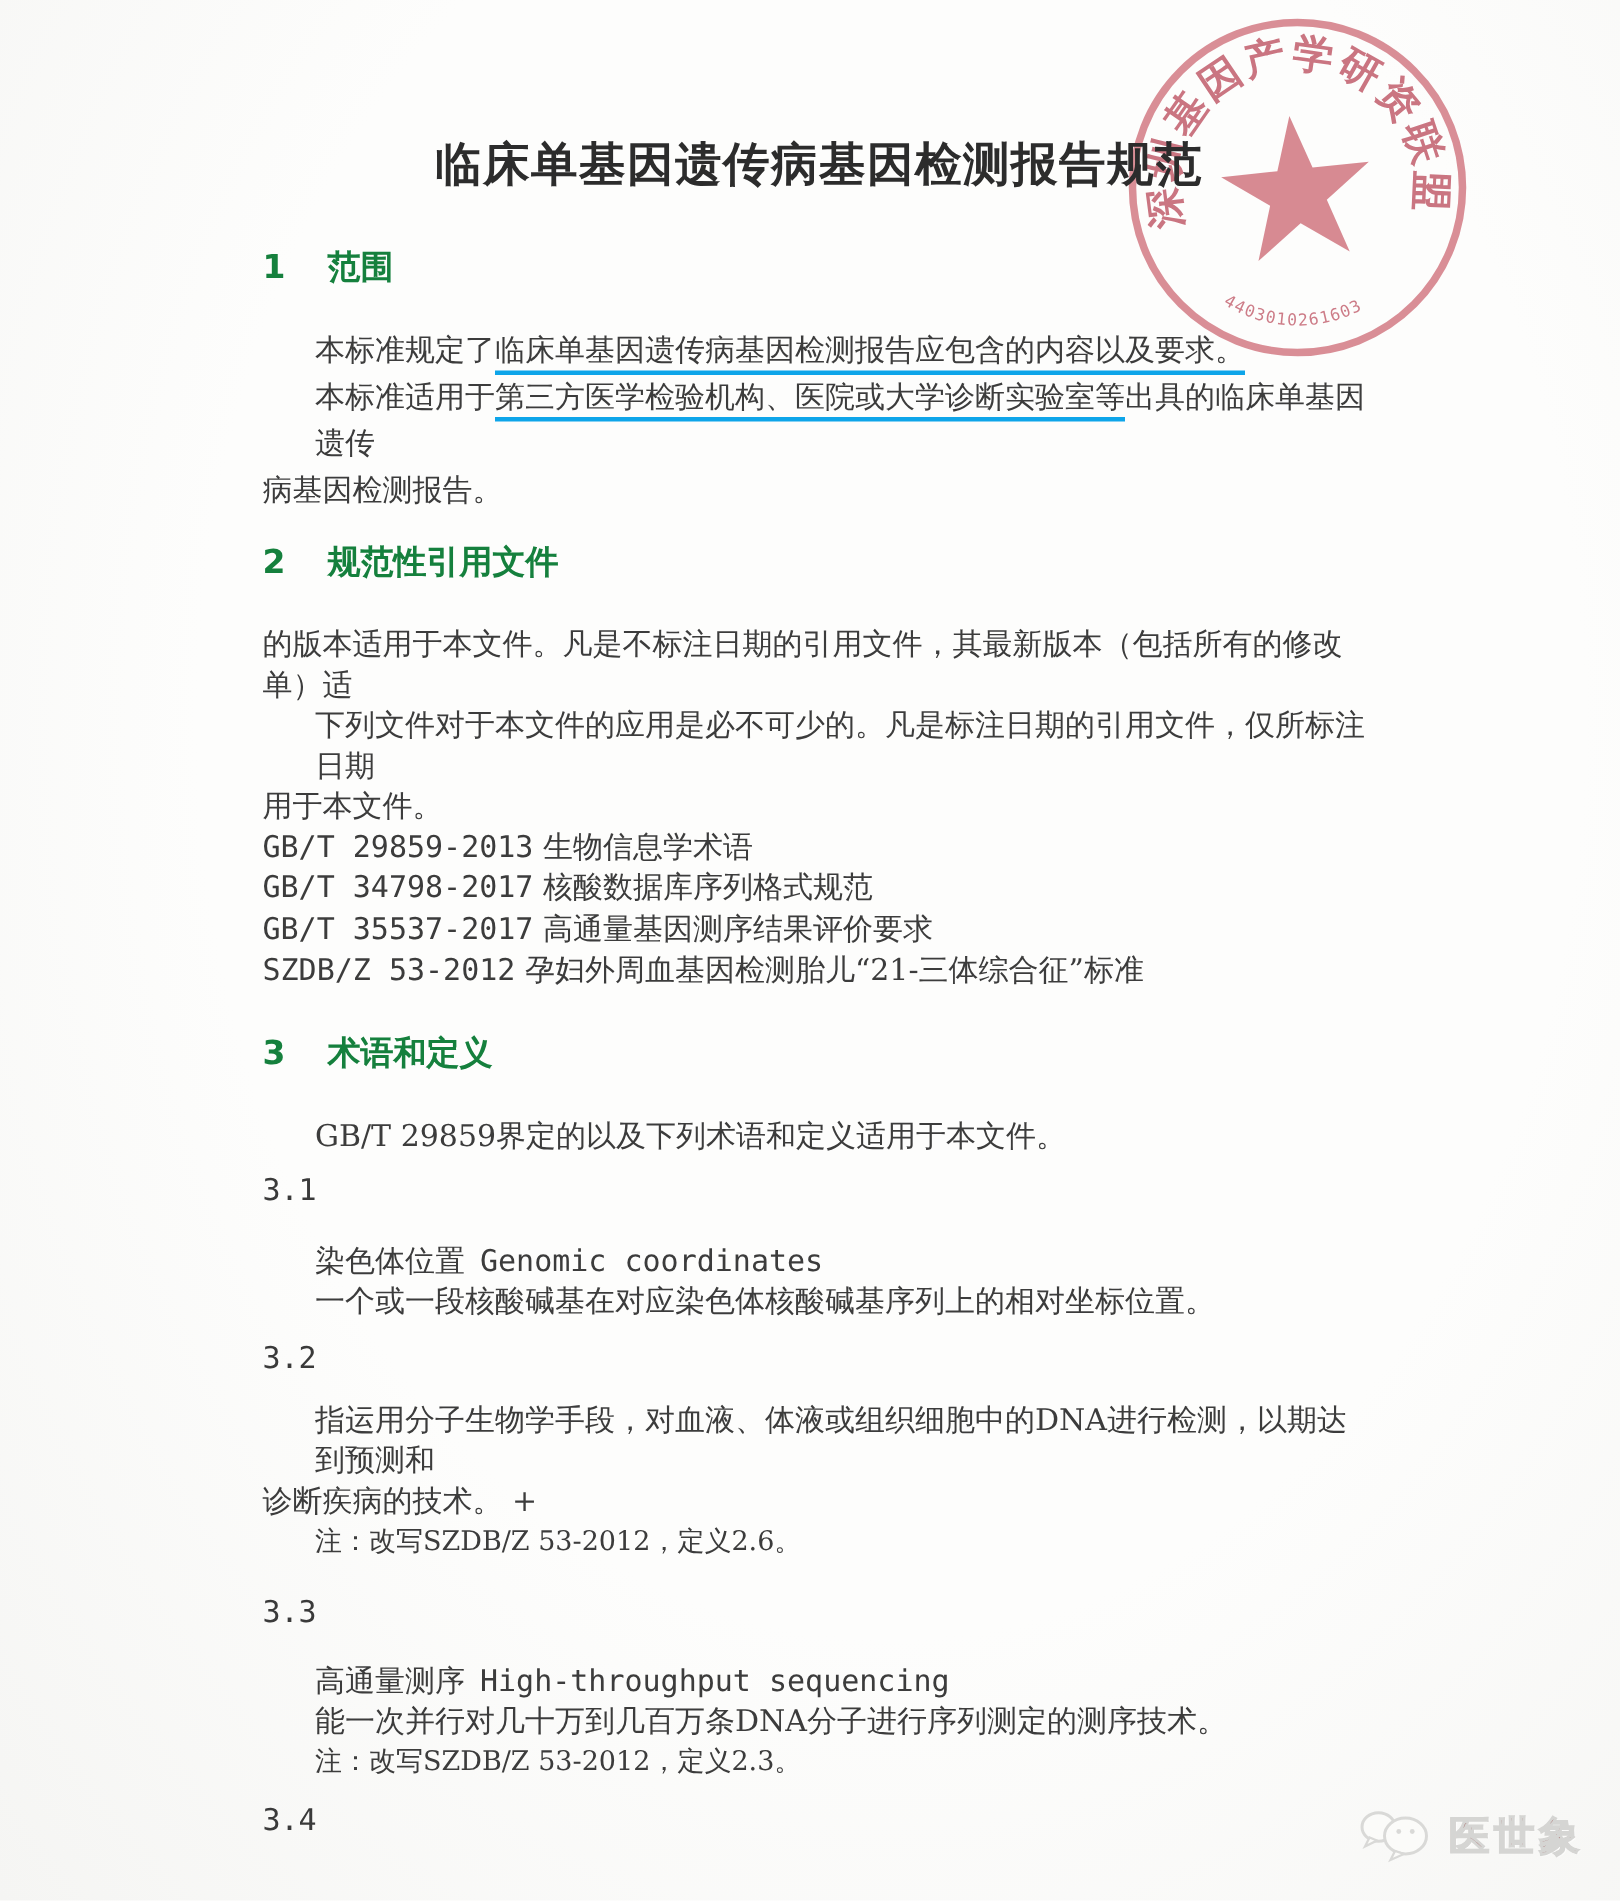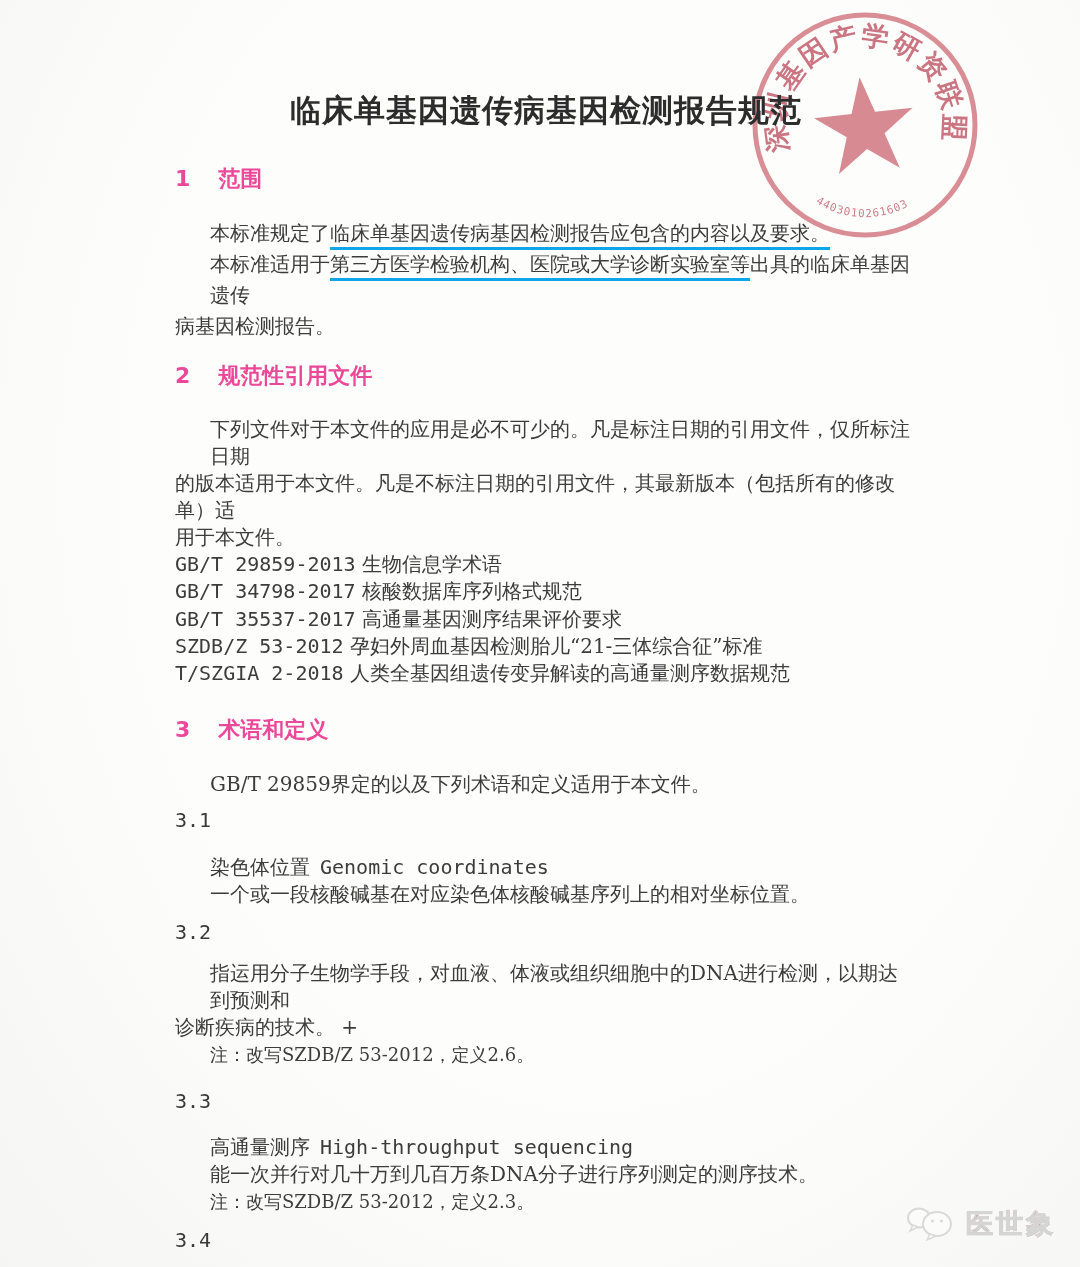--- a/index.html
+++ b/index.html
@@ -17,21 +17,21 @@
   .doc-title{
     margin:0;padding-top:88px;
     text-align:center;
     font-family:"DejaVu Sans","Liberation Sans",sans-serif;
     font-weight:bold;font-size:31px;line-height:44px;
     color:#2c2c2c;letter-spacing:1px;
   }
   .sec-heading{
     margin-top:32px;
     font-family:"DejaVu Sans","Liberation Sans",sans-serif;
-    font-weight:bold;font-size:22px;line-height:30px;color:#ec4899;
+    font-weight:bold;font-size:22px;line-height:30px;color:#15803d;
   }
   .sec-heading .sec-num{display:inline-block;margin-right:28px;font-weight:bold;}
   .h2gap{margin-top:19px;}
   .h3gap{margin-top:28px;}
   .bodyline{font-size:20px;line-height:31px;}
   .tight{line-height:27px;}
   .ind{padding-left:35px;}
   .u-red{border-bottom:3px solid #0ea5e9;padding-bottom:2px;}
   .para1{margin-top:24px;}
   .s2intro{margin-top:25px;}
@@ -105,39 +105,36 @@
       <div class="bodyline ind">
         <span>本标准适用于</span><span class="u-red">第三方医学检验机构、医院或大学诊断实验室等</span><span>出具的临床单基因遗传</span>
       </div>
       <div class="bodyline">病基因检测报告。</div>
     </div>
 
     <div class="sec-heading h2gap">
       <span class="sec-num">2</span><span>规范性引用文件</span>
     </div>
     <div class="s2intro">
+      <div class="bodyline tight">的版本适用于本文件。凡是不标注日期的引用文件，其最新版本（包括所有的修改单）适</div>
       <div class="bodyline tight ind">下列文件对于本文件的应用是必不可少的。凡是标注日期的引用文件，仅所标注日期</div>
-      <div class="bodyline tight">的版本适用于本文件。凡是不标注日期的引用文件，其最新版本（包括所有的修改单）适</div>
       <div class="bodyline tight">用于本文件。</div>
     </div>
     <div class="refs">
       <div class="ref-line">
         <span class="mono">GB/T 29859-2013</span> <span>生物信息学术语</span>
       </div>
       <div class="ref-line">
         <span class="mono">GB/T 34798-2017</span> <span>核酸数据库序列格式规范</span>
       </div>
       <div class="ref-line">
         <span class="mono">GB/T 35537-2017</span> <span>高通量基因测序结果评价要求</span>
       </div>
       <div class="ref-line">
         <span class="mono">SZDB/Z 53-2012</span> <span>孕妇外周血基因检测胎儿“21-三体综合征”标准</span>
-      </div>
-      <div class="ref-line">
-        <span class="mono">T/SZGIA 2-2018</span> <span>人类全基因组遗传变异解读的高通量测序数据规范</span>
       </div>
     </div>
 
     <div class="sec-heading h3gap">
       <span class="sec-num">3</span><span>术语和定义</span>
     </div>
     <div class="s3intro ind">GB/T 29859界定的以及下列术语和定义适用于本文件。</div>
 
     <div class="term-num">3.1</div>
     <div class="t31">

